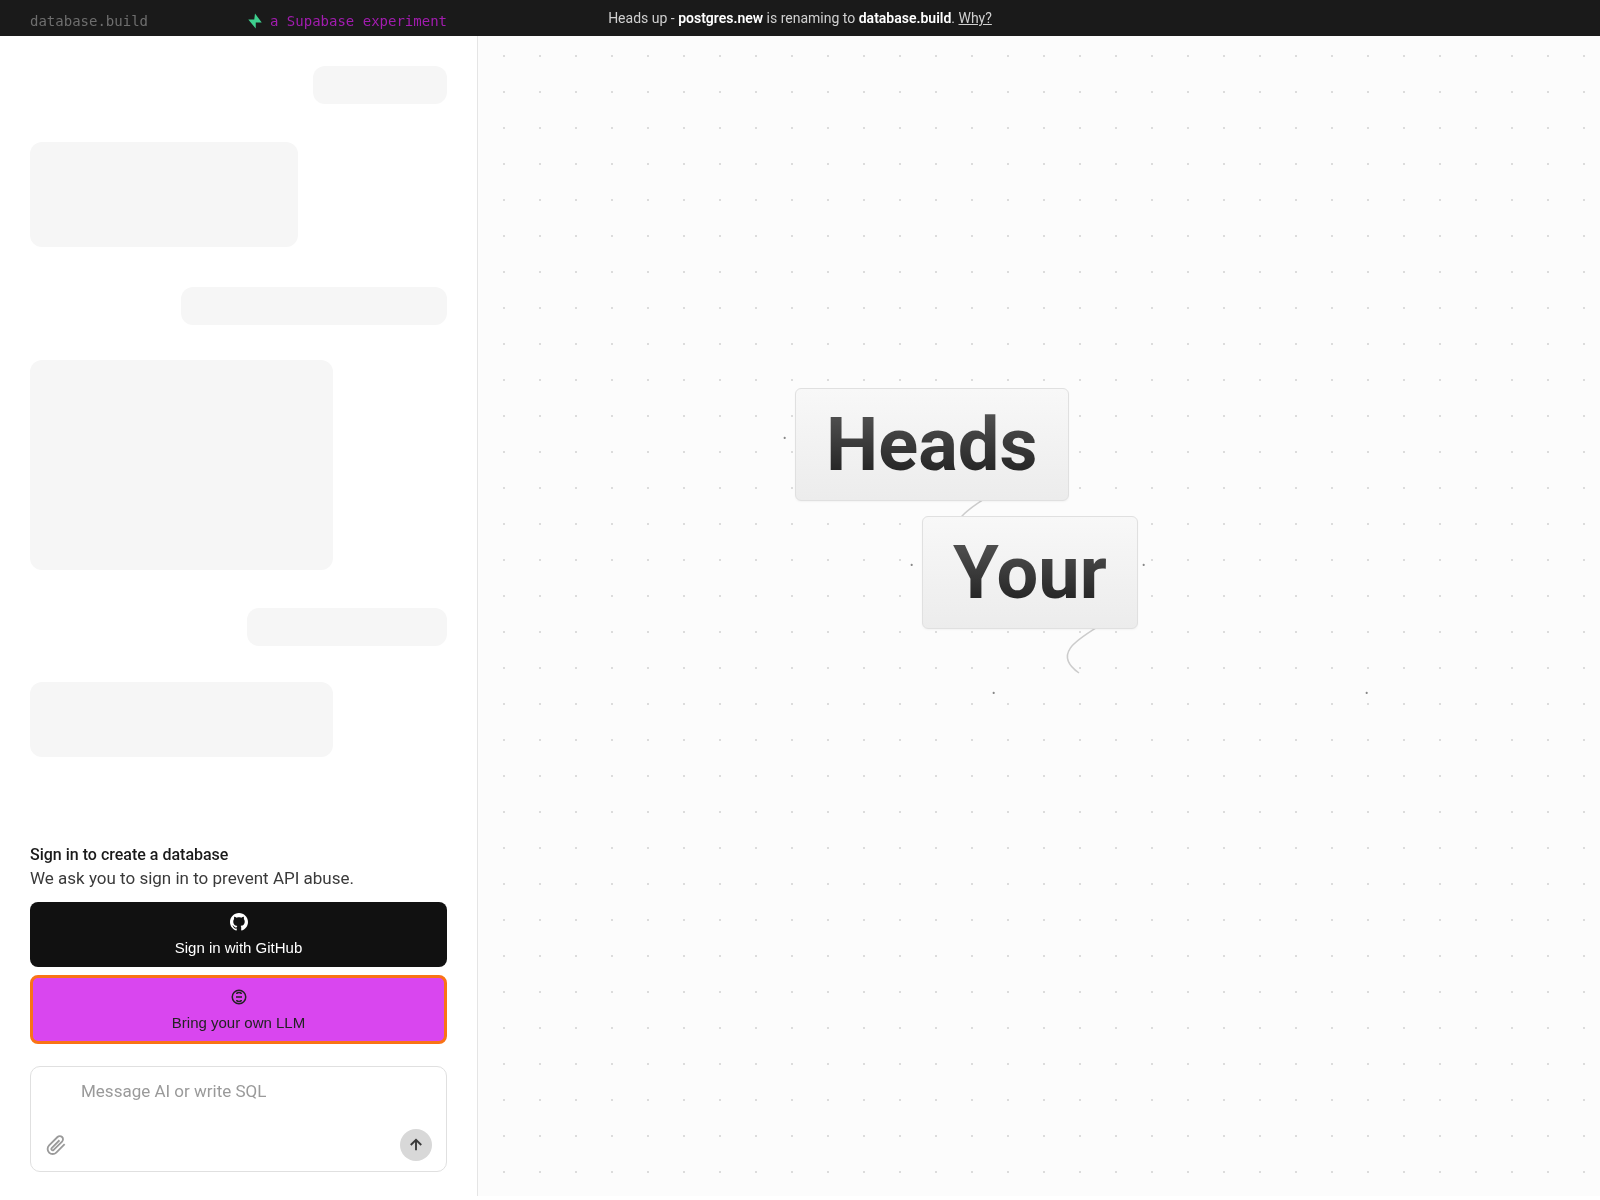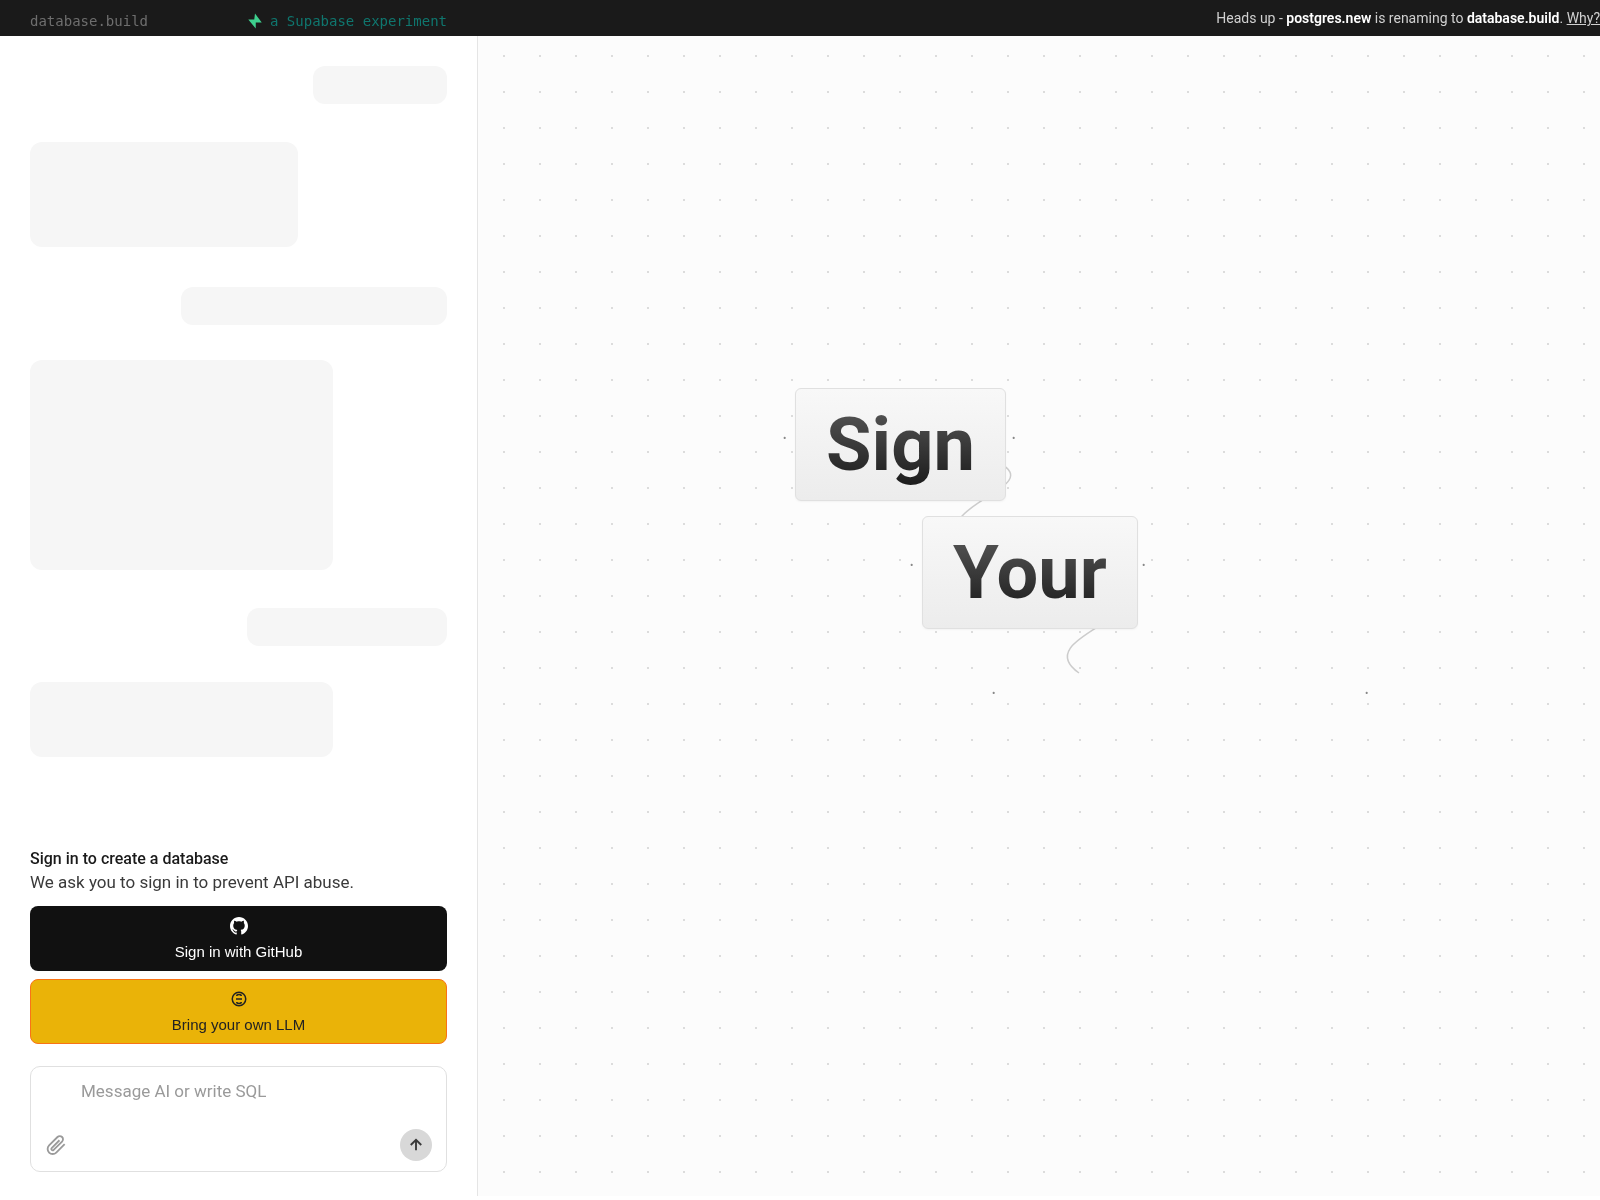--- a/index.html
+++ b/index.html
@@ -13,21 +13,21 @@
       width: 1600px;
       height: 1200px;
       overflow: hidden;
       background: #fff;
     }
     
     .banner {
       background: #1a1a1a;
       color: #d0d0d0;
       padding: 10px 0;
-      text-align: right;
+      text-align: center;
       font-size: 14px;
       position: relative;
       z-index: 10;
     }
     
     .banner b {
       color: #fff;
       font-weight: 600;
     }
     
@@ -66,21 +66,21 @@
       font-size: 14px;
       color: #6e6e6e;
     }
     
     .experiment-label {
       display: flex;
       align-items: center;
       gap: 6px;
       font-family: ui-monospace, SFMono-Regular, Menlo, monospace;
       font-size: 14px;
-      color: #0f766e;
+      color: #a21caf;
     }
     
     .supabase-logo {
       width: 18px;
       height: 18px;
     }
     
     .chat-placeholders {
       flex: 1;
       padding: 30px 30px 10px 30px;
@@ -163,23 +163,23 @@
       flex-direction: column;
     }
     
     .btn-dark {
       background: #111;
       color: #fff;
       margin-bottom: 8px;
     }
     
     .btn-light {
-      background: #eab308;
+      background: #d946ef;
       color: #222;
-      border: 1px solid #f97316;
+      border: 3px solid #f97316;
     }
     
     .input-area {
       padding: 12px 30px 24px 30px;
     }
     
     .input-box {
       border: 1px solid #e0e0e0;
       border-radius: 10px;
       padding: 14px 14px 10px 14px;
@@ -371,21 +371,21 @@
       </svg>
 
       <div class="connector-dot" style="top:45px; left:54px;">•</div>
       <div class="connector-dot" style="top:45px; left:283px;">•</div>
       <div class="connector-dot" style="top:172px; left:181px;">•</div>
       <div class="connector-dot" style="top:172px; left:413px;">•</div>
       <div class="connector-dot" style="top:300px; left:263px;">•</div>
       <div class="connector-dot" style="top:300px; left:636px;">•</div>
 
       <div class="word-card card-build">
-        <span>Sign</span>
+        <span>Heads</span>
       </div>
       <div class="word-card card-your">
         <span>Your</span>
       </div>
 
     </div>
   </div>
 
 </div>
 

